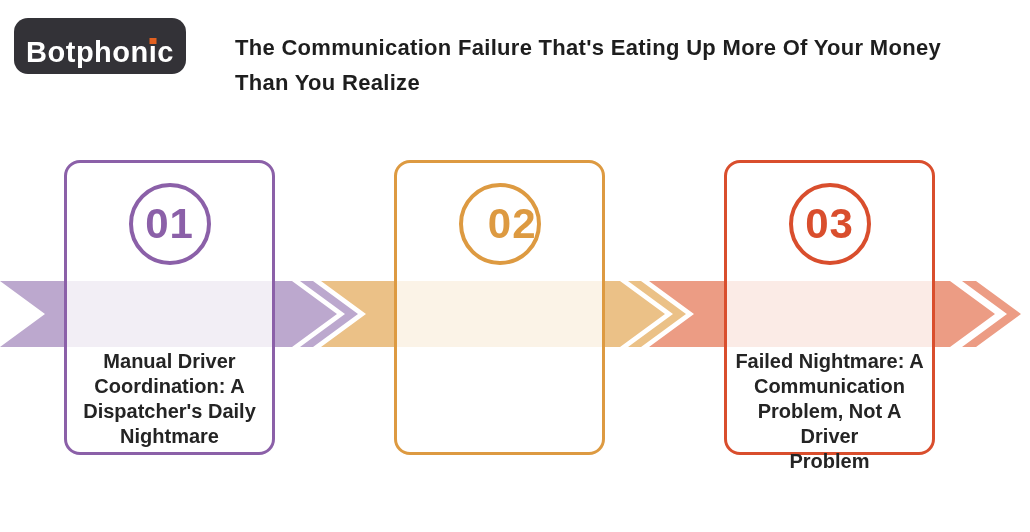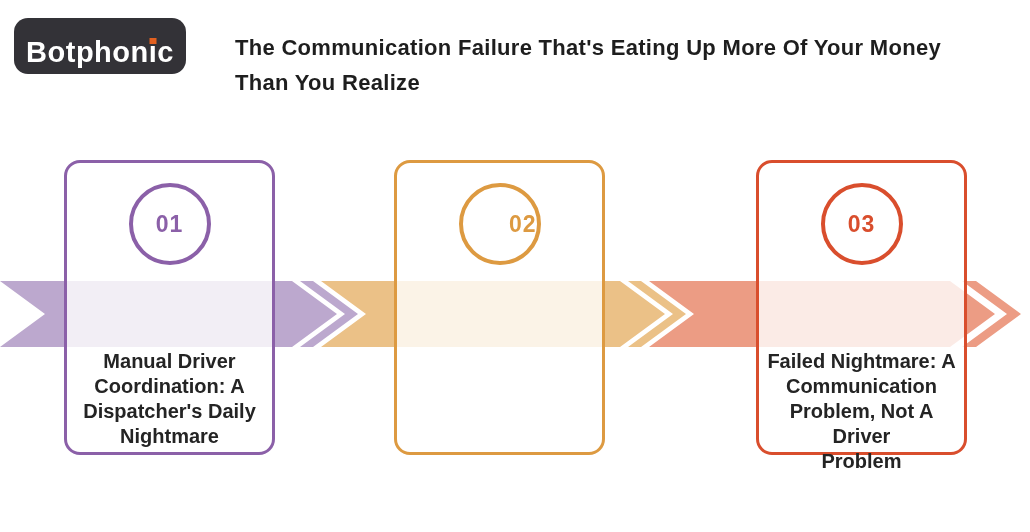--- a/index.html
+++ b/index.html
@@ -21,21 +21,21 @@
 
   
   .card{position:absolute;top:160px;width:211px;height:295px;border:3px solid;
         border-radius:16px;background:rgba(255,255,255,0.8);box-sizing:border-box;}
   .card-1{left:64px;}
   .card-2{left:394px;}
   .card-3{left:724px;}
   .circle{width:82px;height:82px;border:4px solid;border-radius:50%;
         margin:20px auto 0;display:flex;align-items:center;justify-content:center;
         background:transparent;box-sizing:border-box;}
-  .num{font-size:23px;font-weight:bold;letter-spacing:1px;}
+  .num{font-size:42px;font-weight:bold;letter-spacing:1px;}
   .card-label{position:absolute;top:186px;left:0;right:0;text-align:center;
         font-size:20px;font-weight:bold;line-height:25px;color:#242424;}
 </style>
 </head>
 <body>
 
 <div>
 
   <div class="logo" style="background-color: rgb(51, 50, 55);">
     <span class="logo-text"><span>Botphon</span><span class="logo-i">i</span><span>c</span></span>
@@ -65,21 +65,21 @@
       <div>Nightmare</div>
     </div>
   </div>
 
   <div class="card card-2" style="border-color: rgb(221, 154, 65);">
     <div class="circle" style="border-color: rgb(221, 154, 65); justify-content: flex-end;">
       <span class="num" style="color: rgb(221, 154, 65);">02</span>
     </div>
   </div>
 
-  <div class="card card-3" style="border-color: rgb(217, 78, 45); margin-left: 32px;">
+  <div class="card card-3" style="border-color: rgb(217, 78, 45);">
     <div class="circle" style="border-color: rgb(217, 78, 45);">
       <span class="num" style="color: rgb(217, 78, 45);">03</span>
     </div>
     <div class="card-label">
       <div>Failed Nightmare: A</div>
       <div>Communication</div>
       <div>Problem, Not A Driver</div>
       <div>Problem</div>
     </div>
   </div>

